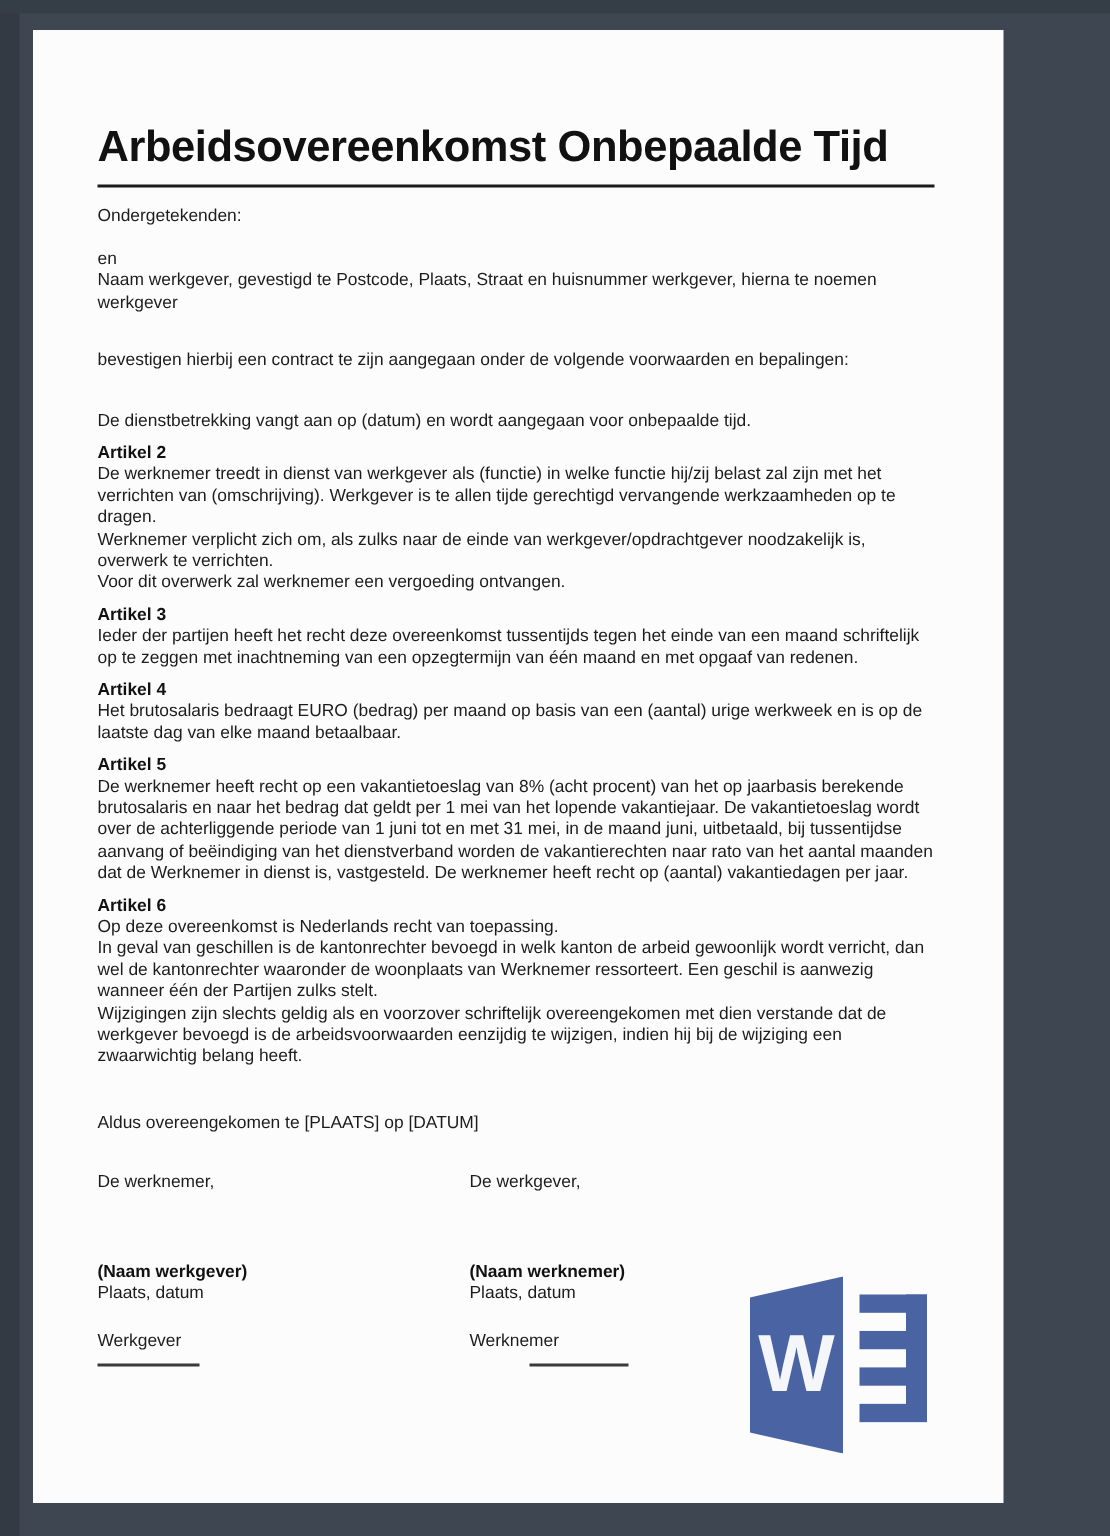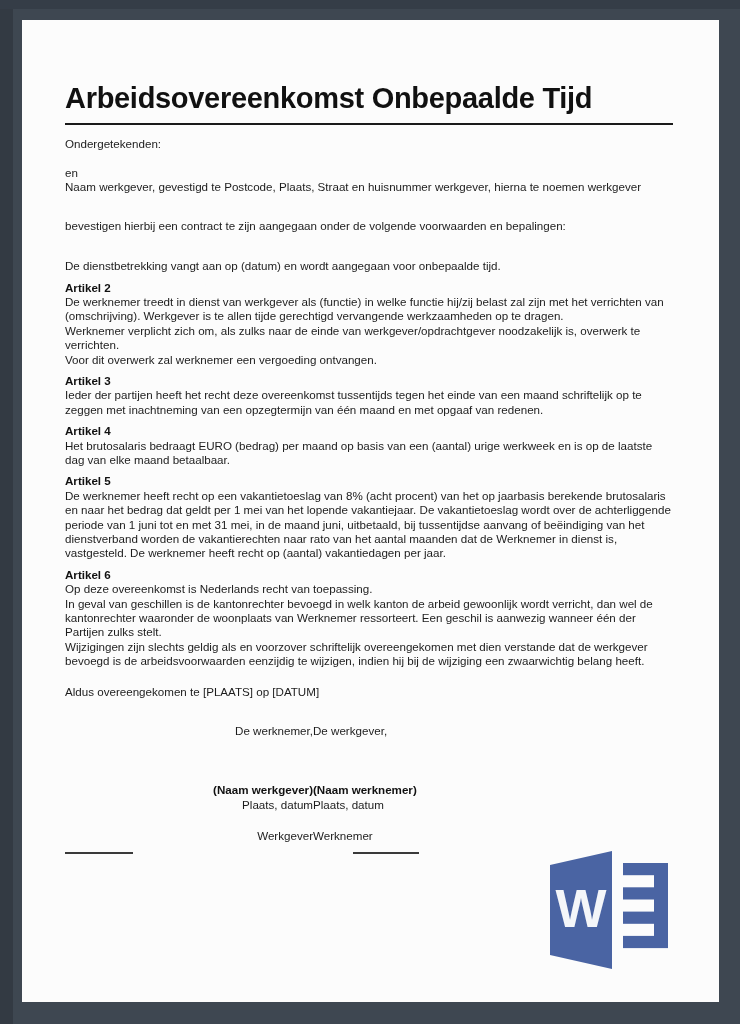--- a/index.html
+++ b/index.html
@@ -16,21 +16,21 @@
     background: #333a43;
   }
   .edge-top {
     position: absolute; left: 0; top: 0;
     width: 100%; height: 9px;
     background: #353d47;
   }
   .page {
     position: absolute;
     left: 22px; top: 20px;
-    width: 697px; height: 982px;
+    width: 647px; height: 982px;
     background: #fcfcfc;
     box-sizing: border-box;
     padding: 62px 46px 16px 43px;
     color: #1c1c1c;
   }
   .doc-title {
     margin: 0;
     font-size: 29px;
     font-weight: 700;
     letter-spacing: -0.3px;
@@ -50,26 +50,26 @@
   .parties { margin-top: 14px; }
   .confirmation { margin-top: 24px; }
   .article { margin-top: 7px; }
   .article-first { margin-top: 26px; }
   .article-heading {
     font-weight: 700;
     font-size: 11.6px;
     line-height: 14.4px;
     color: #111;
   }
-  .closing { margin-top: 16px; }
+  .closing { margin-top: 30px; }
   .sig-row {
     display: flex;
     margin-top: 25px;
   }
-  .sig-col-left { width: 248px; text-align: right; }
+  .sig-col-left { width: 248px; }
   .sig-col-right { flex: 1; }
   .sig-intro { }
   .sig-name {
     font-weight: 700;
     margin-top: 45px;
     color: #111;
   }
   .sig-role { margin-top: 17px; }
   .sig-line {
     width: 68px;

